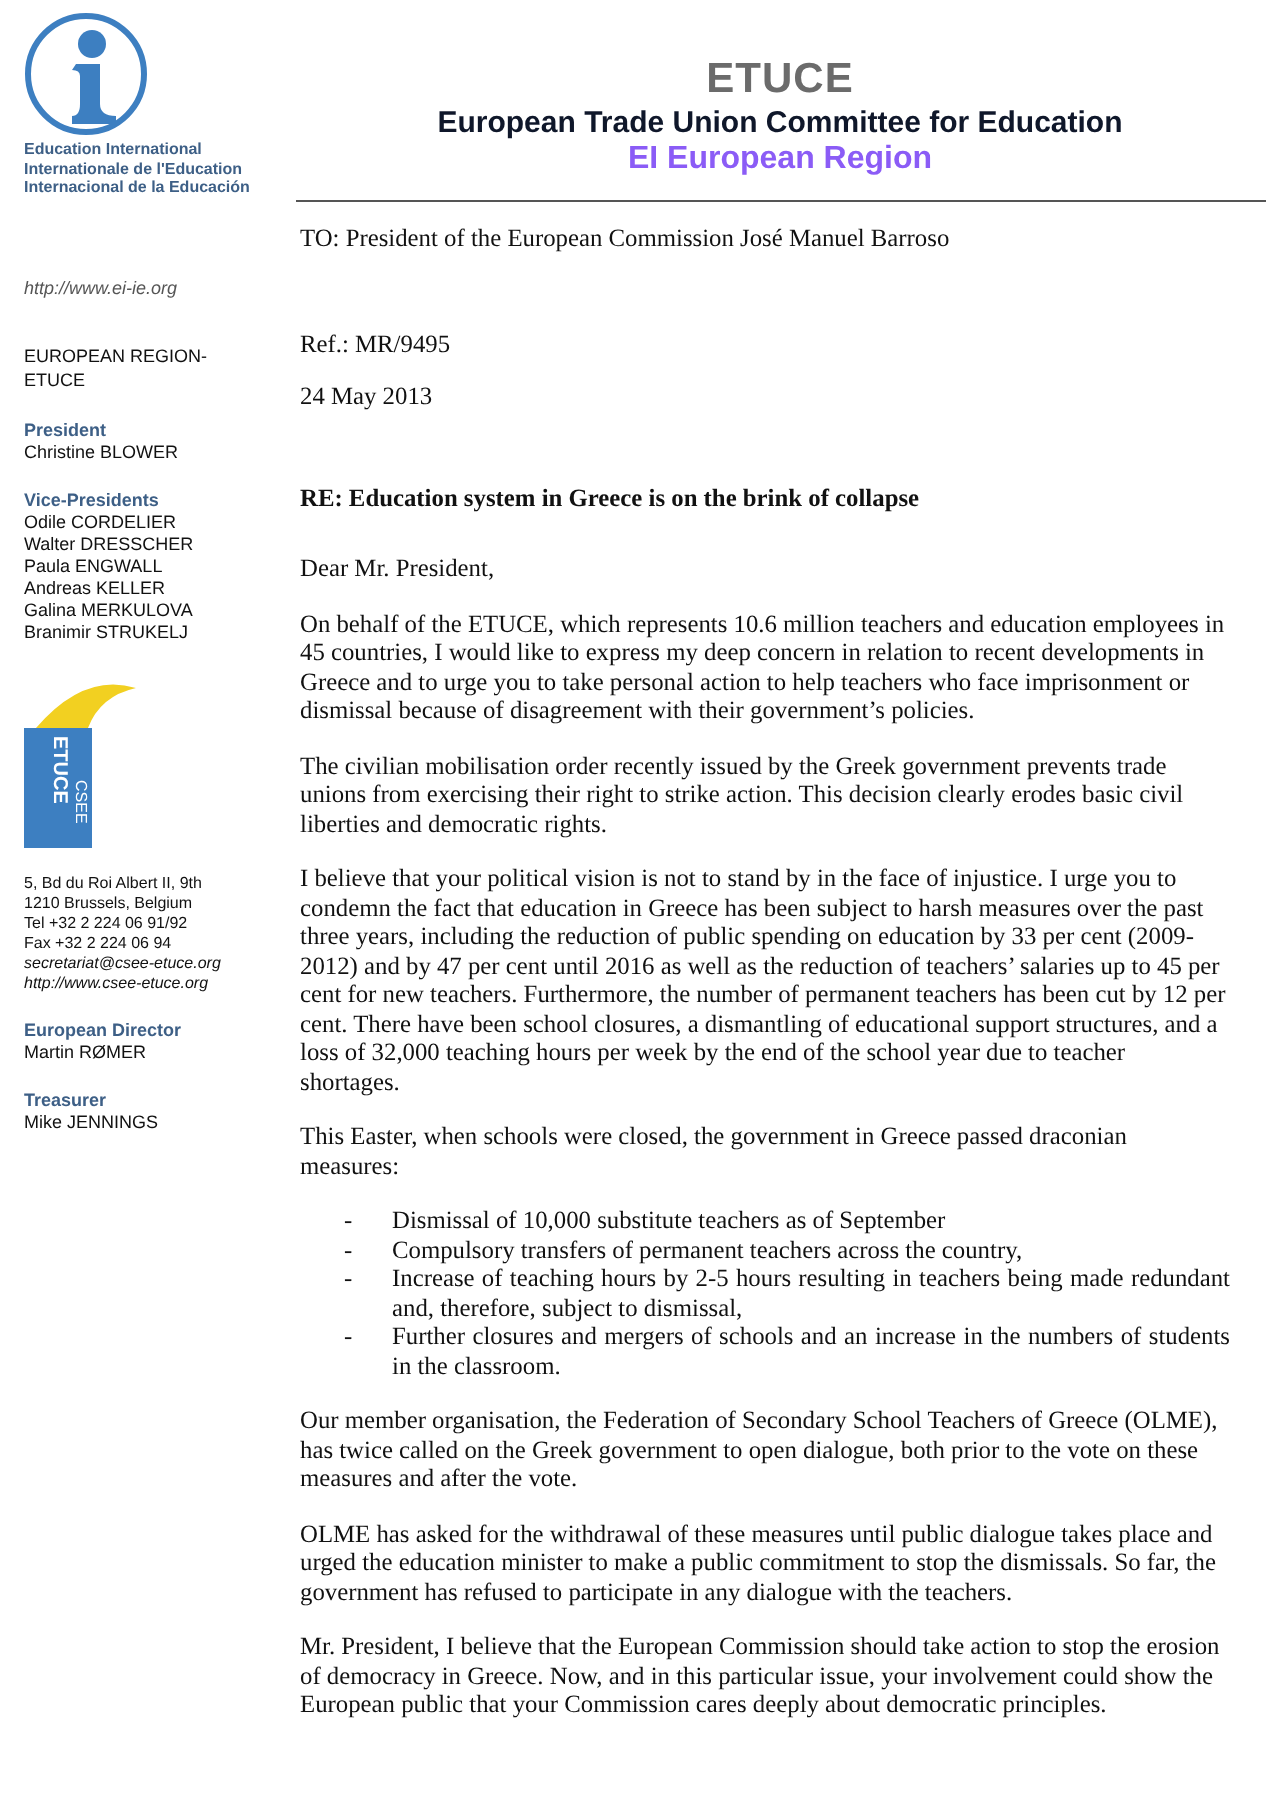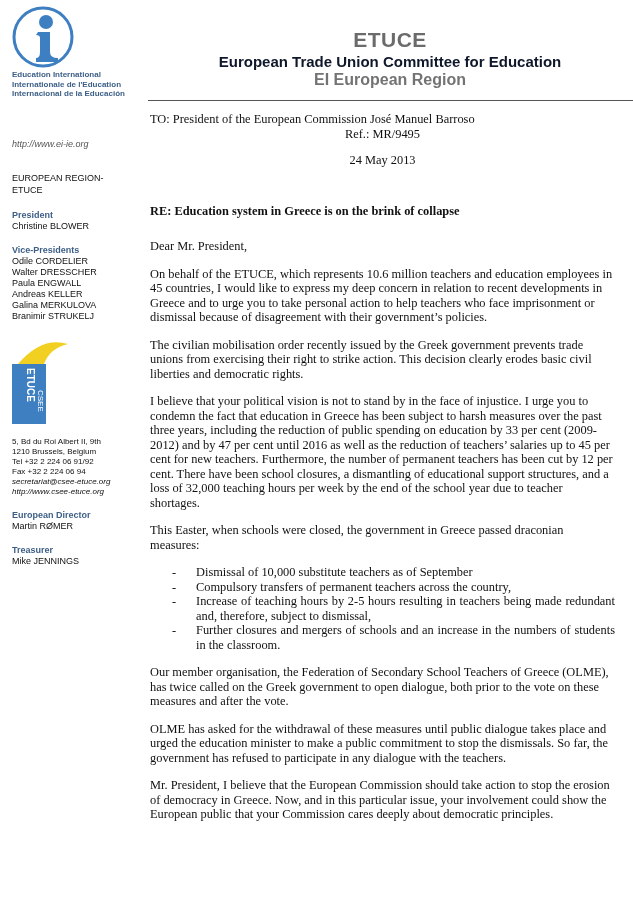--- a/index.html
+++ b/index.html
@@ -4,39 +4,39 @@
 <style>
   html, body { margin: 0; padding: 0; }
   body { width: 633px; height: 899px; background: #ffffff; position: relative; overflow: hidden; font-family: "Liberation Serif", serif; color: #111; }
   .abs { position: absolute; }
 
   
   .logo-ei { left: 12px; top: 6px; width: 62px; height: 62px; }
   .ei-names { left: 12px; top: 70px; font-family: Liberation Sans, sans-serif; font-size: 8px; line-height: 9.5px; color: #3d5f86; font-weight: bold; }
   .etuce-title { left: 200px; top: 28px; width: 380px; text-align: center; font-family: "Liberation Sans", sans-serif; font-weight: bold; font-size: 21px; color: #6b6b6b; letter-spacing: 0.5px; }
   .etuce-sub1 { left: 190px; top: 53px; width: 400px; text-align: center; font-family: "Liberation Sans", sans-serif; font-weight: bold; font-size: 15px; color: #0f172a; }
-  .etuce-sub2 { left: 190px; top: 71px; width: 400px; text-align: center; font-family: "Liberation Sans", sans-serif; font-weight: bold; font-size: 16px; color: #737373; }
+  .etuce-sub2 { left: 190px; top: 71px; width: 400px; text-align: center; font-family: "Liberation Sans", sans-serif; font-weight: bold; font-size: 16px; color: #8b5cf6; }
   .header-rule { left: 148px; top: 100px; width: 485px; height: 1px; background: #555; }
 
   
   .sidebar { left: 12px; top: 112px; width: 125px; font-family: "Liberation Sans", sans-serif; font-size: 9px; line-height: 11px; color: #111; margin-top: 27px; }
   .sb-url { font-style: italic; color: #555; font-size: 9px; margin-bottom: 22px; }
   .sb-region { font-weight: normal; font-size: 9px; line-height: 12px; margin-bottom: 14px; }
   .sb-role { color: #3d5f86; font-weight: bold; font-size: 9px; margin-top: 0; }
   .sb-name { font-size: 9px; }
   .sb-gap { height: 13px; }
   .logo-csee { width: 58px; height: 92px; margin: 12px 0 0 0; }
   .sb-addr { font-size: 8px; line-height: 10px; margin-top: 8px; }
   .sb-addr .it { font-style: italic; }
 
   
   .letter { left: 150px; top: 112px; width: 465px; font-size: 12.4px; line-height: 14.5px; }
   .to-line { margin-left: 0; }
-  .ref { text-align: center; }
-  .date { text-align: center; margin-top: 12px; }
+  .ref { text-align: left; margin-top: 38px; }
+  .date { text-align: left; margin-top: 12px; }
   .re { font-weight: bold; margin-top: 36px; }
   .salutation { margin-top: 21px; }
   .para { margin-top: 13px; }
   .list { margin: 13px 0 0 0; padding: 0; list-style: none; }
   .list li { position: relative; padding-left: 46px; text-align: justify; }
   .list li .dash { position: absolute; left: 22px; top: 0; }
 </style>
 </head>
 <body>
 

